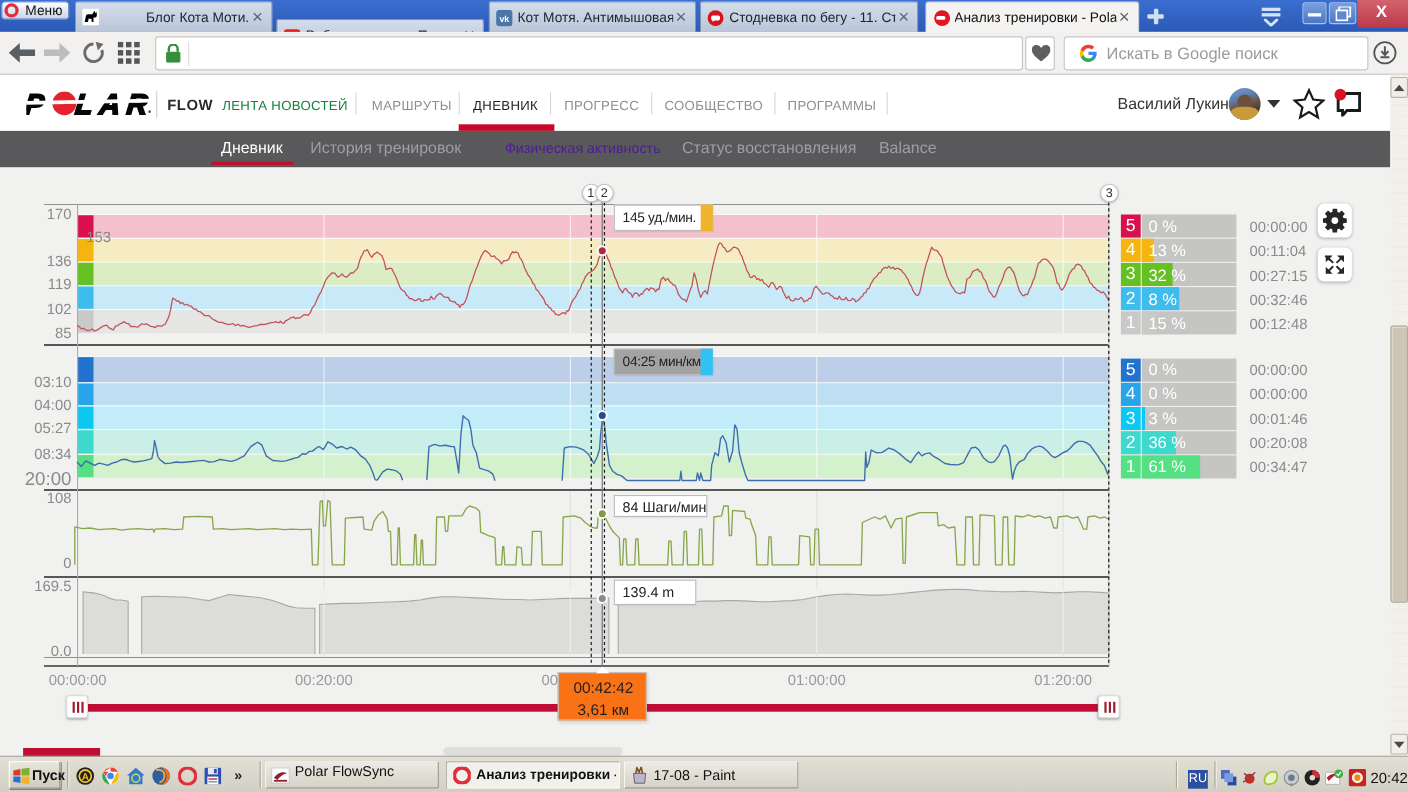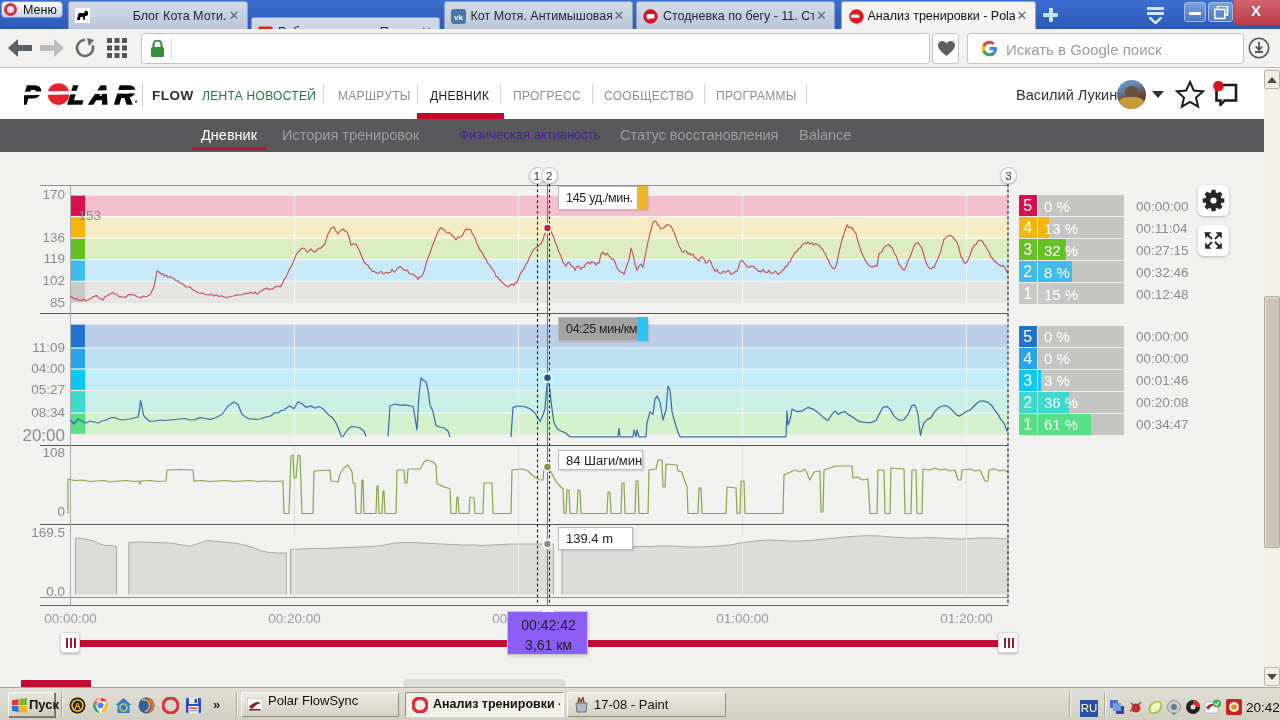--- a/index.html
+++ b/index.html
@@ -257,21 +257,21 @@
 <circle cx="547.5" cy="467" r="3.2" fill="#7f9c3f"></circle>
 <circle cx="547.5" cy="544" r="5" fill="#ffffff" opacity="0.95"></circle>
 <circle cx="547.5" cy="544" r="3.2" fill="#8a8a88"></circle>
 </svg>
 <div class="abs" style="left:0;top:186.5px;width:65px;text-align:right;font-size:13.5px;color:#8a8a8a;">170</div>
 <div class="abs" style="left:0;top:208.1px;width:65px;text-align:right;font-size:13.5px;color:#8a8a8a;margin-left:36px;">153</div>
 <div class="abs" style="left:0;top:229.7px;width:65px;text-align:right;font-size:13.5px;color:#8a8a8a;">136</div>
 <div class="abs" style="left:0;top:251.3px;width:65px;text-align:right;font-size:13.5px;color:#8a8a8a;">119</div>
 <div class="abs" style="left:0;top:272.9px;width:65px;text-align:right;font-size:13.5px;color:#8a8a8a;">102</div>
 <div class="abs" style="left:0;top:294.5px;width:65px;text-align:right;font-size:13.5px;color:#8a8a8a;">85</div>
-<div class="abs" style="left:0;top:339.5px;width:65px;text-align:right;font-size:13.5px;color:#8a8a8a;">11:09</div>
+<div class="abs" style="left:0;top:339.5px;width:65px;text-align:right;font-size:13.5px;color:#8a8a8a;">03:10</div>
 <div class="abs" style="left:0;top:360.5px;width:65px;text-align:right;font-size:13.5px;color:#8a8a8a;">04:00</div>
 <div class="abs" style="left:0;top:382.0px;width:65px;text-align:right;font-size:13.5px;color:#8a8a8a;">05:27</div>
 <div class="abs" style="left:0;top:404.5px;width:65px;text-align:right;font-size:13.5px;color:#8a8a8a;">08:34</div>
 <div class="abs" style="left:0;top:426.0px;width:65px;text-align:right;font-size:17px;color:#8a8a8a;">20:00</div>
 <div class="abs" style="left:0;top:444.5px;width:65px;text-align:right;font-size:13.5px;color:#8a8a8a;">108</div>
 <div class="abs" style="left:0;top:504.0px;width:65px;text-align:right;font-size:13.5px;color:#8a8a8a;">0</div>
 <div class="abs" style="left:0;top:524.5px;width:65px;text-align:right;font-size:13.5px;color:#8a8a8a;">169.5</div>
 <div class="abs" style="left:0;top:584.0px;width:65px;text-align:right;font-size:13.5px;color:#8a8a8a;">0.0</div>
 <div class="abs" style="left:26.5px;top:611px;width:88px;text-align:center;font-size:13.5px;color:#999;">00:00:00</div>
 <div class="abs" style="left:250.5px;top:611px;width:88px;text-align:center;font-size:13.5px;color:#999;">00:20:00</div>
@@ -288,21 +288,21 @@
 <div class="abs" style="left:558px;top:316.5px;width:90px;height:24px;background:#a3a3a3;border:1px solid #bbb;box-shadow:1px 1px 2px rgba(0,0,0,0.15);z-index:6;">
  <div class="abs" style="left:7px;top:4px;font-size:12.5px;color:#222;white-space:nowrap;letter-spacing:-0.3px;">04:25 мин/км</div>
  <div class="abs" style="right:-1px;top:-1px;width:11px;height:24px;background:#2ec3f2;"></div>
 </div>
 <div class="abs" style="left:558px;top:450px;width:85px;height:20px;background:#fff;border:1px solid #bbb;box-shadow:1px 1px 2px rgba(0,0,0,0.15);z-index:6;">
  <div class="abs" style="left:7px;top:2px;font-size:13px;color:#222;white-space:nowrap;">84 Шаги/мин</div>
 </div>
 <div class="abs" style="left:558px;top:527px;width:75px;height:23px;background:#fff;border:1px solid #bbb;box-shadow:1px 1px 2px rgba(0,0,0,0.15);z-index:6;">
  <div class="abs" style="left:7px;top:3px;font-size:13px;color:#222;white-space:nowrap;">139.4 m</div>
 </div>
-<div class="abs" style="left:507px;top:611px;width:81px;height:44px;background:#8b5cf6;border:1px solid #c5c5c5;box-shadow:1px 2px 3px rgba(0,0,0,0.12);z-index:6;">
+<div class="abs" style="left:507px;top:611px;width:81px;height:44px;background:#f97316;border:1px solid #c5c5c5;box-shadow:1px 2px 3px rgba(0,0,0,0.12);z-index:6;">
  <div class="abs" style="left:34px;top:-6px;width:0;height:0;border-left:6px solid transparent;border-right:6px solid transparent;border-bottom:6px solid #fff;"></div>
  <div class="abs" style="left:0;top:5px;width:81px;text-align:center;font-size:14px;color:#222;">00:42:42</div>
  <div class="abs" style="left:0;top:25px;width:81px;text-align:center;font-size:14px;color:#222;">3,61 км</div>
 </div>
 <div class="abs" style="left:1019px;top:195.0px;width:17.5px;height:21.2px;background:#d8104e;color:#fff;font-size:16px;text-align:center;line-height:21px;">5</div>
 <div class="abs" style="left:1038px;top:195.0px;width:86px;height:21.2px;background:#c5c5c3;"></div>
 <div class="abs" style="left:1044px;top:197.5px;font-size:15px;color:#fff;">0 %</div>
 <div class="abs" style="left:1136px;top:198.5px;width:60px;font-size:13.5px;color:#8a8a8a;">00:00:00</div>
 <div class="abs" style="left:1019px;top:217.05px;width:17.5px;height:21.2px;background:#f5b40e;color:#fff;font-size:16px;text-align:center;line-height:21px;">4</div>
 <div class="abs" style="left:1038px;top:217.05px;width:86px;height:21.2px;background:#c5c5c3;"></div>

